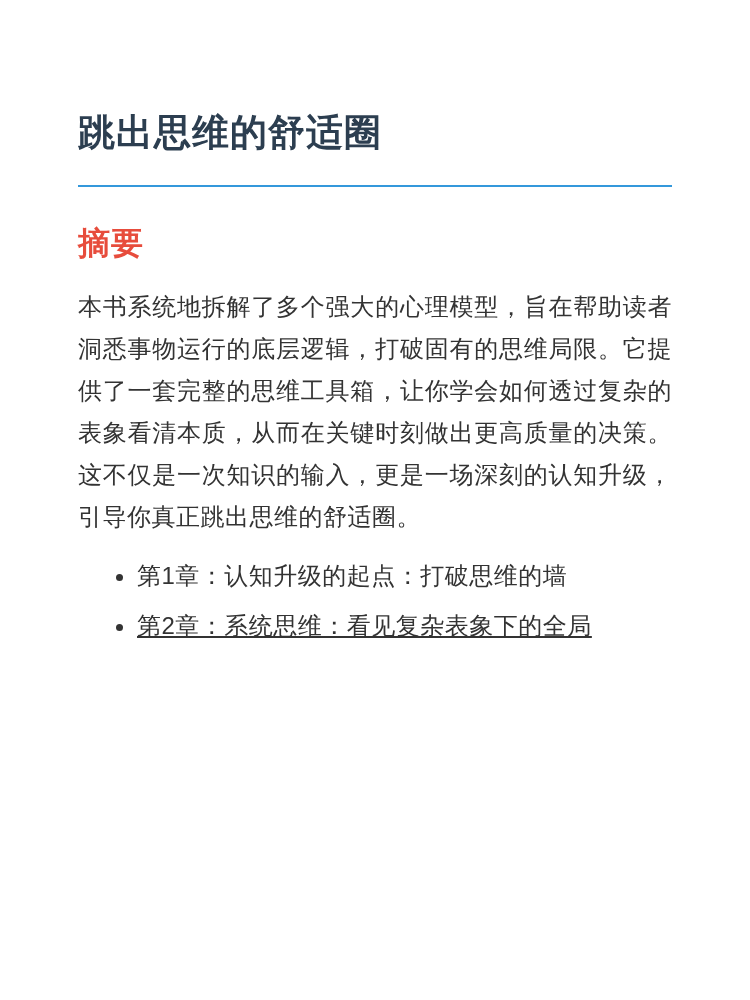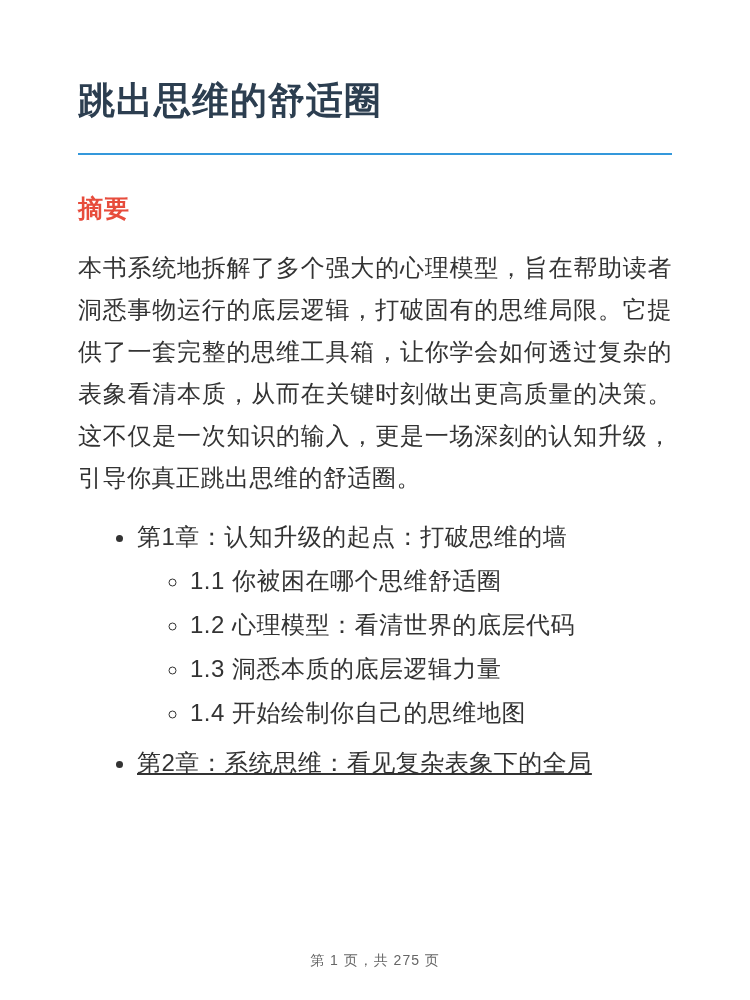--- a/index.html
+++ b/index.html
@@ -7,40 +7,40 @@
     padding: 0;
     background: #ffffff;
     font-family: "Liberation Sans", "DejaVu Sans", sans-serif;
   }
   .page {
     position: relative;
     width: 750px;
     height: 1000px;
     background: #ffffff;
     box-sizing: border-box;
-    padding: 82px 78px 0 78px;
+    padding: 114px 78px 0 78px;
     overflow: hidden;
   }
   h1.doc-title {
     margin: 0;
     font-size: 37px;
     line-height: 1.05;
     font-weight: 700;
     color: #2c3e50;
     letter-spacing: 1px;
   }
   .divider {
     margin: 32px 0 0 0;
     border: none;
     border-top: 2px solid #3498db;
     height: 0;
   }
   h2.section-heading {
     margin: 40px 0 0 0;
-    font-size: 25px;
+    font-size: 32px;
     line-height: 1.05;
     font-weight: 700;
     color: #e74c3c;
     letter-spacing: 1px;
   }
   h2.toc-heading {
     margin-top: 26px;
   }
   p.summary-body {
     margin: 26px 0 16px 0;
@@ -100,35 +100,20 @@
   <hr class="divider">
 
   <h2 class="section-heading">摘要</h2>
 
   <p class="summary-body">本书系统地拆解了多个强大的心理模型，旨在帮助读者洞悉事物运行的底层逻辑，打破固有的思维局限。它提供了一套完整的思维工具箱，让你学会如何透过复杂的表象看清本质，从而在关键时刻做出更高质量的决策。这不仅是一次知识的输入，更是一场深刻的认知升级，引导你真正跳出思维的舒适圈。</p>
 
 
   <ul class="toc-list">
     <li>
       <span>第1章：认知升级的起点：打破思维的墙</span>
-      <ul class="toc-sublist">
-        <li>
-          <span>1.1 你被困在哪个思维舒适圈</span>
-        </li>
-        <li>
-          <span>1.2 心理模型：看清世界的底层代码</span>
-        </li>
-        <li>
-          <span>1.3 洞悉本质的底层逻辑力量</span>
-        </li>
-        <li>
-          <span>1.4 开始绘制你自己的思维地图</span>
-        </li>
-      </ul>
     </li>
     <li>
       <span>第2章：系统思维：看见复杂表象下的全局</span>
     </li>
   </ul>
 
-  <div class="page-footer">第 1 页，共 275 页</div>
 
 </div>
 
 </body></html>

